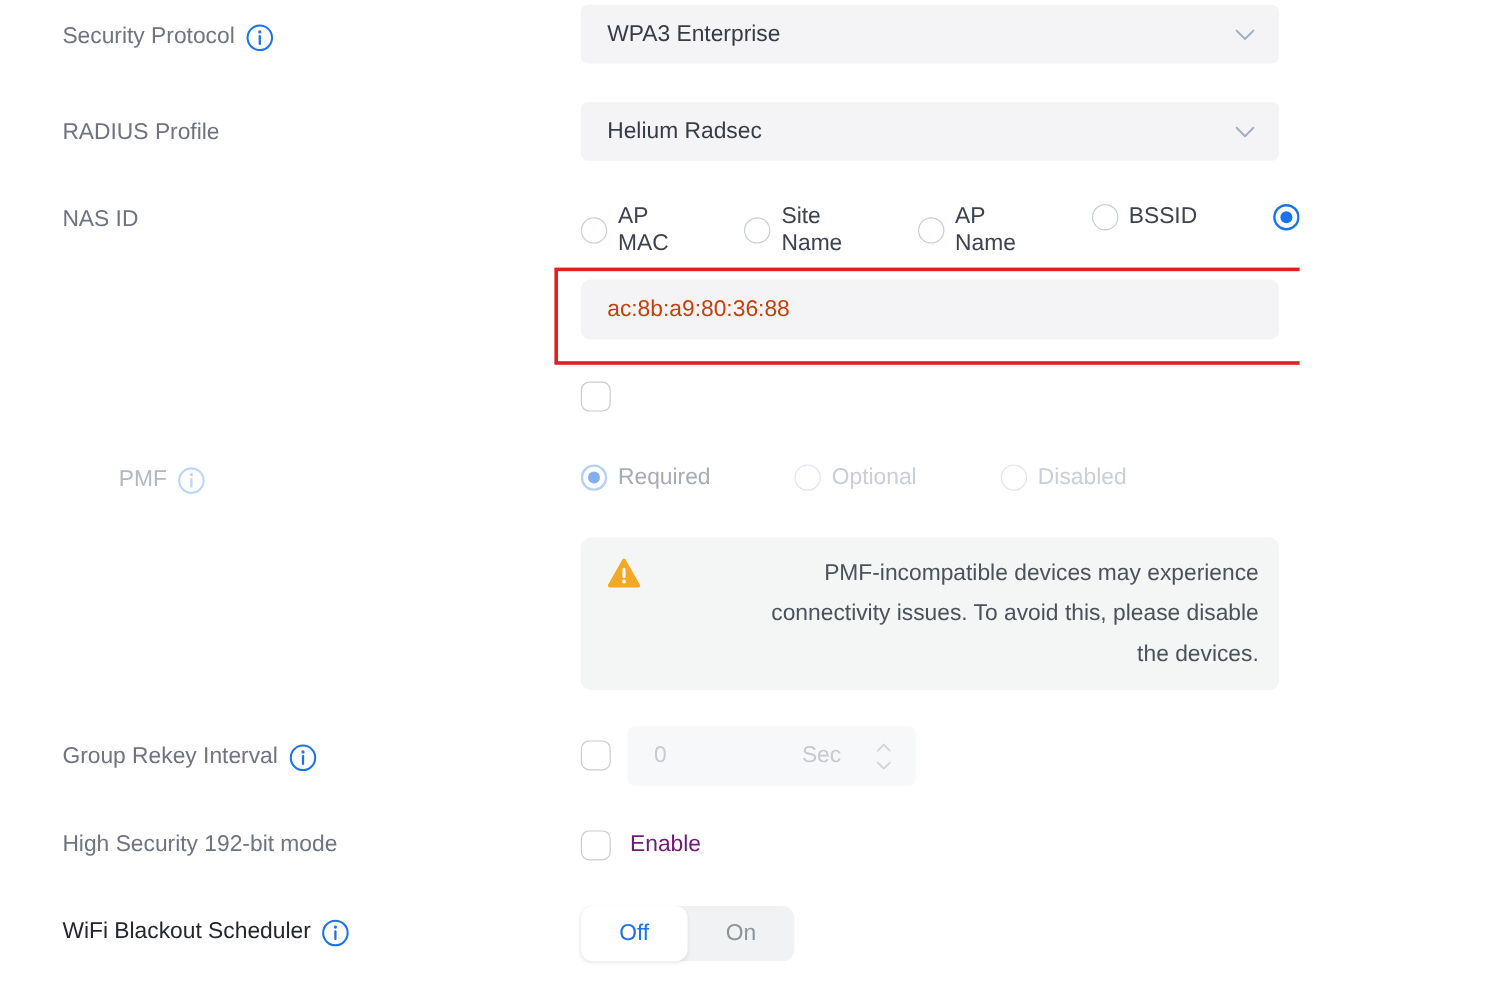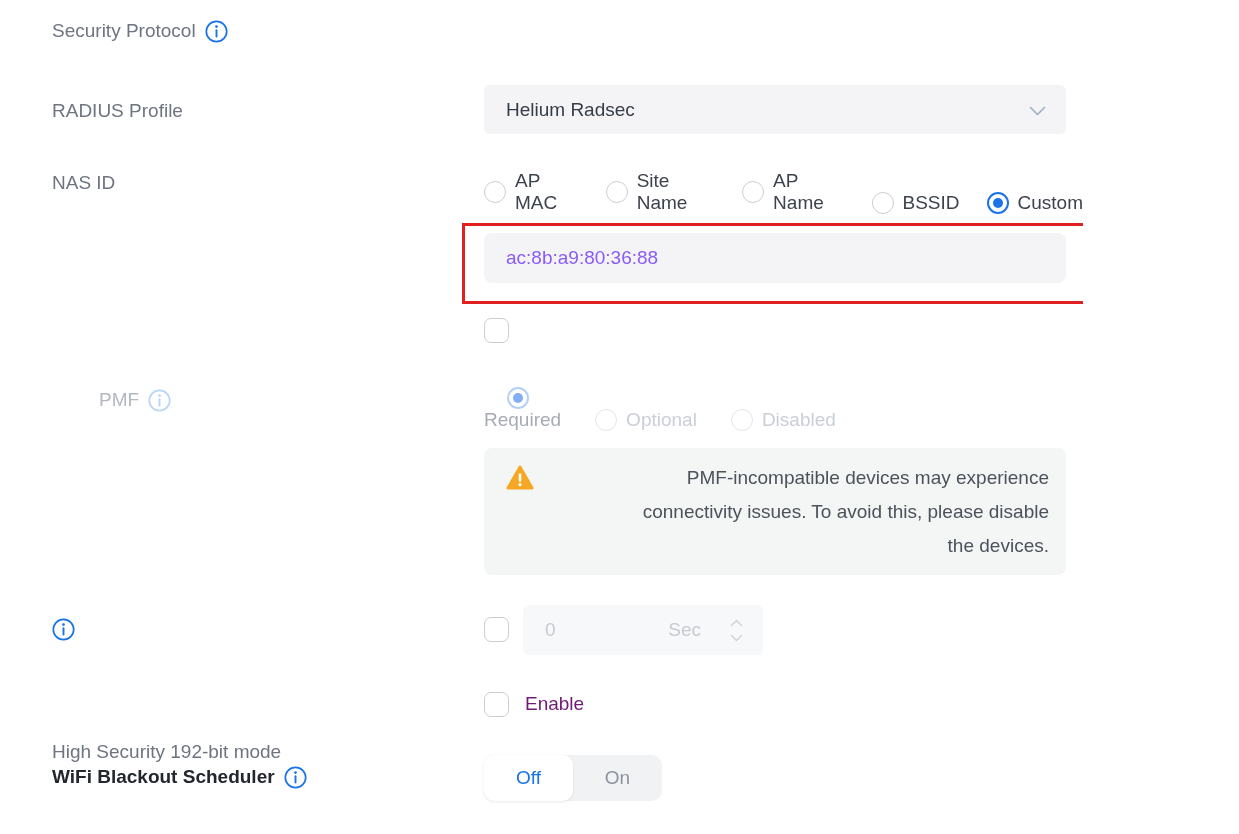--- a/index.html
+++ b/index.html
@@ -20,21 +20,21 @@
     position: absolute;
     left: 52px;
     display: flex;
     align-items: center;
     gap: 9px;
     color: #6e7480;
     font-size: 19px;
     line-height: 26px;
     white-space: nowrap;
   }
-  .field-label.bold { color: #22262d; font-weight: 700; }
+  .field-label.bold { color: #22262d; font-weight: 400; }
   .field-label.disabled { color: #b3b8c0; margin-left: 47px; }
 
   .info-icon { display: inline-flex; flex: none; }
 
   
   .select {
     position: absolute;
     left: 484px;
     width: 582px;
     height: 49px;
@@ -46,21 +46,22 @@
     cursor: pointer;
   }
   .select .select-value { flex: 1; color: #363c46; }
   .select .chev { flex: none; margin-top: 2px; }
 
   
   .radio-row {
     position: absolute;
     left: 484px;
     display: flex;
-    align-items: flex-end;
+    align-items: flex-start;
+    gap: 36px;
   }
   .radio-item { display: flex; align-items: center; margin-right: 27px; cursor: pointer; }
   .radio-item:last-child { margin-right: 0; }
   .radio-circle {
     width: 22px; height: 22px;
     border-radius: 50%;
     border: 1.5px solid #c9ced4;
     background: #fff;
     margin-right: 9px;
     flex: none;
@@ -90,21 +91,21 @@
   }
   .text-input {
     position: absolute;
     left: 484px; top: 233px;
     width: 582px; height: 50px;
     background: #f4f4f6;
     border: none; outline: none;
     border-radius: 8px;
     padding: 0 22px;
     font: 19px "Liberation Sans", sans-serif;
-    color: #8b5cf6;
+    color: #c2410c;
   }
 
   
   .checkbox {
     position: absolute;
     width: 25px; height: 25px;
     border: 1.5px solid #c9cdd3;
     border-radius: 7px;
     background: #fff;
     cursor: pointer;
@@ -194,20 +195,28 @@
   <div class="field-label" style="top:18px;">
     <span>Security Protocol</span>
     <span class="info-icon">
       <svg width="23" height="23" viewBox="0 0 23 23">
           <circle cx="11.5" cy="11.5" r="10.2" fill="none" stroke="#1a73e8" stroke-width="1.7"></circle>
           <line x1="11.5" y1="10.2" x2="11.5" y2="16.6" stroke="#1a73e8" stroke-width="1.9" stroke-linecap="round"></line>
           <circle cx="11.5" cy="6.6" r="1.35" fill="#1a73e8"></circle>
         </svg>
     </span>
   </div>
+  <div class="select" style="top:4px;">
+    <span class="select-value">WPA3 Enterprise</span>
+    <span class="chev">
+      <svg width="17" height="11" viewBox="0 0 17 11">
+          <path d="M1.5 1.5 L8.5 8.5 L15.5 1.5" fill="none" stroke="#9fadc6" stroke-width="1.6" stroke-linecap="round" stroke-linejoin="round"></path>
+        </svg>
+    </span>
+  </div>
 
   <div class="field-label" style="top:98px;">
     <span>RADIUS Profile</span>
   </div>
   <div class="select" style="top:85px;">
     <span class="select-value">Helium Radsec</span>
     <span class="chev">
       <svg width="17" height="11" viewBox="0 0 17 11">
           <path d="M1.5 1.5 L8.5 8.5 L15.5 1.5" fill="none" stroke="#9fadc6" stroke-width="1.6" stroke-linecap="round" stroke-linejoin="round"></path>
         </svg>
@@ -249,21 +258,21 @@
     <span>PMF</span>
     <span class="info-icon">
       <svg width="23" height="23" viewBox="0 0 23 23">
           <circle cx="11.5" cy="11.5" r="10.2" fill="none" stroke="#b9d6fa" stroke-width="1.7"></circle>
           <line x1="11.5" y1="10.2" x2="11.5" y2="16.6" stroke="#b9d6fa" stroke-width="1.9" stroke-linecap="round"></line>
           <circle cx="11.5" cy="6.6" r="1.35" fill="#b9d6fa"></circle>
         </svg>
     </span>
   </div>
   <div class="radio-row disabled" style="top:387px;">
-    <span class="radio-item" style="margin-right:34px;flex-direction:column;">
+    <span class="radio-item" style="margin-right:34px;">
       <span class="radio-circle on"></span>
       <span class="radio-label sel">Required</span>
     </span>
     <span class="radio-item" style="margin-right:34px;">
       <span class="radio-circle"></span>
       <span class="radio-label">Optional</span>
     </span>
     <span class="radio-item">
       <span class="radio-circle"></span>
       <span class="radio-label">Disabled</span>
@@ -279,20 +288,21 @@
         </svg>
     </span>
     <div class="w-text">
       <div>PMF-incompatible devices may experience</div>
       <div>connectivity issues. To avoid this, please disable</div>
       <div>the devices.</div>
     </div>
   </div>
 
   <div class="field-label" style="top:618px;">
+    <span>Group Rekey Interval</span>
     <span class="info-icon">
       <svg width="23" height="23" viewBox="0 0 23 23">
           <circle cx="11.5" cy="11.5" r="10.2" fill="none" stroke="#1a73e8" stroke-width="1.7"></circle>
           <line x1="11.5" y1="10.2" x2="11.5" y2="16.6" stroke="#1a73e8" stroke-width="1.9" stroke-linecap="round"></line>
           <circle cx="11.5" cy="6.6" r="1.35" fill="#1a73e8"></circle>
         </svg>
     </span>
   </div>
   <div class="checkbox" style="left:484px; top:617px;"></div>
   <div class="num-input">
@@ -301,21 +311,21 @@
     <span class="steppers">
       <svg width="13" height="8" viewBox="0 0 13 8">
           <path d="M1.5 6.5 L6.5 1.5 L11.5 6.5" fill="none" stroke="#d2d6dc" stroke-width="1.6" stroke-linecap="round" stroke-linejoin="round"></path>
         </svg>
       <svg width="13" height="8" viewBox="0 0 13 8">
           <path d="M1.5 1.5 L6.5 6.5 L11.5 1.5" fill="none" stroke="#d2d6dc" stroke-width="1.6" stroke-linecap="round" stroke-linejoin="round"></path>
         </svg>
     </span>
   </div>
 
-  <div class="field-label" style="top:691px;margin-top:48px;">
+  <div class="field-label" style="top:691px;">
     <span>High Security 192-bit mode</span>
   </div>
   <div class="checkbox" style="left:484px; top:692px;"></div>
   <span class="check-text" style="left:525px; top:691px;">Enable</span>
 
   <div class="field-label bold" style="top:764px;">
     <span>WiFi Blackout Scheduler</span>
     <span class="info-icon">
       <svg width="23" height="23" viewBox="0 0 23 23">
           <circle cx="11.5" cy="11.5" r="10.2" fill="none" stroke="#1a73e8" stroke-width="1.7"></circle>

